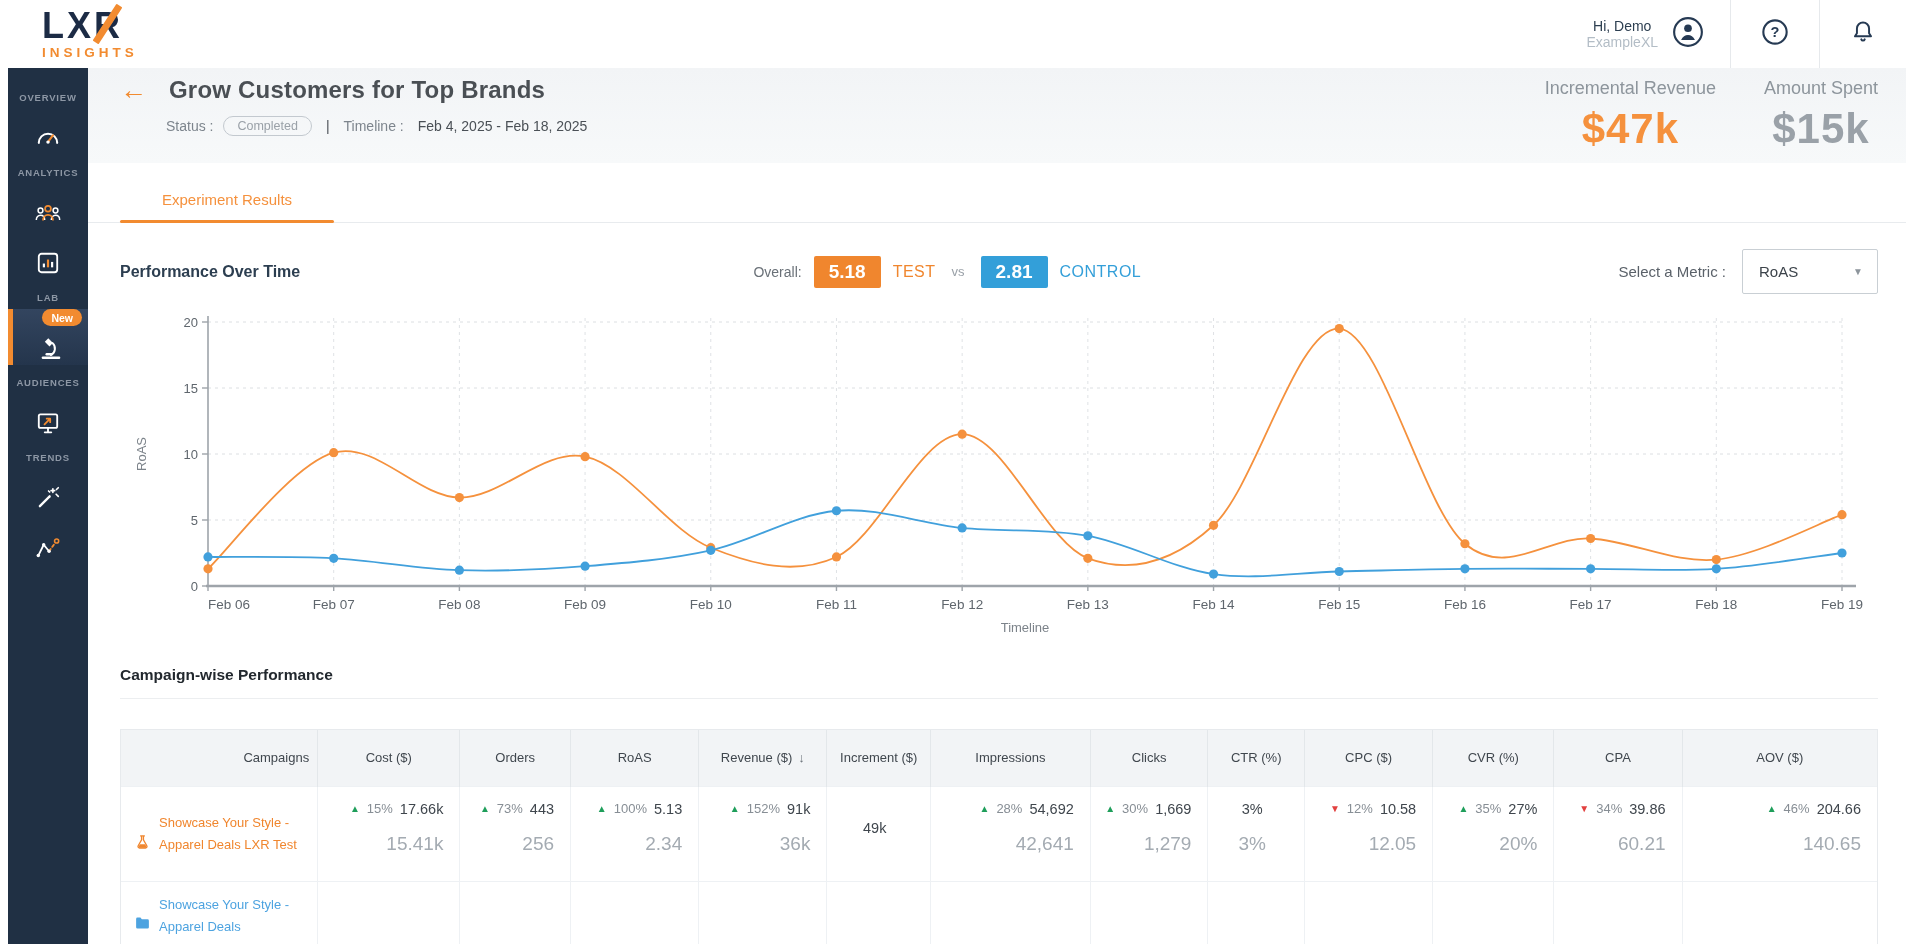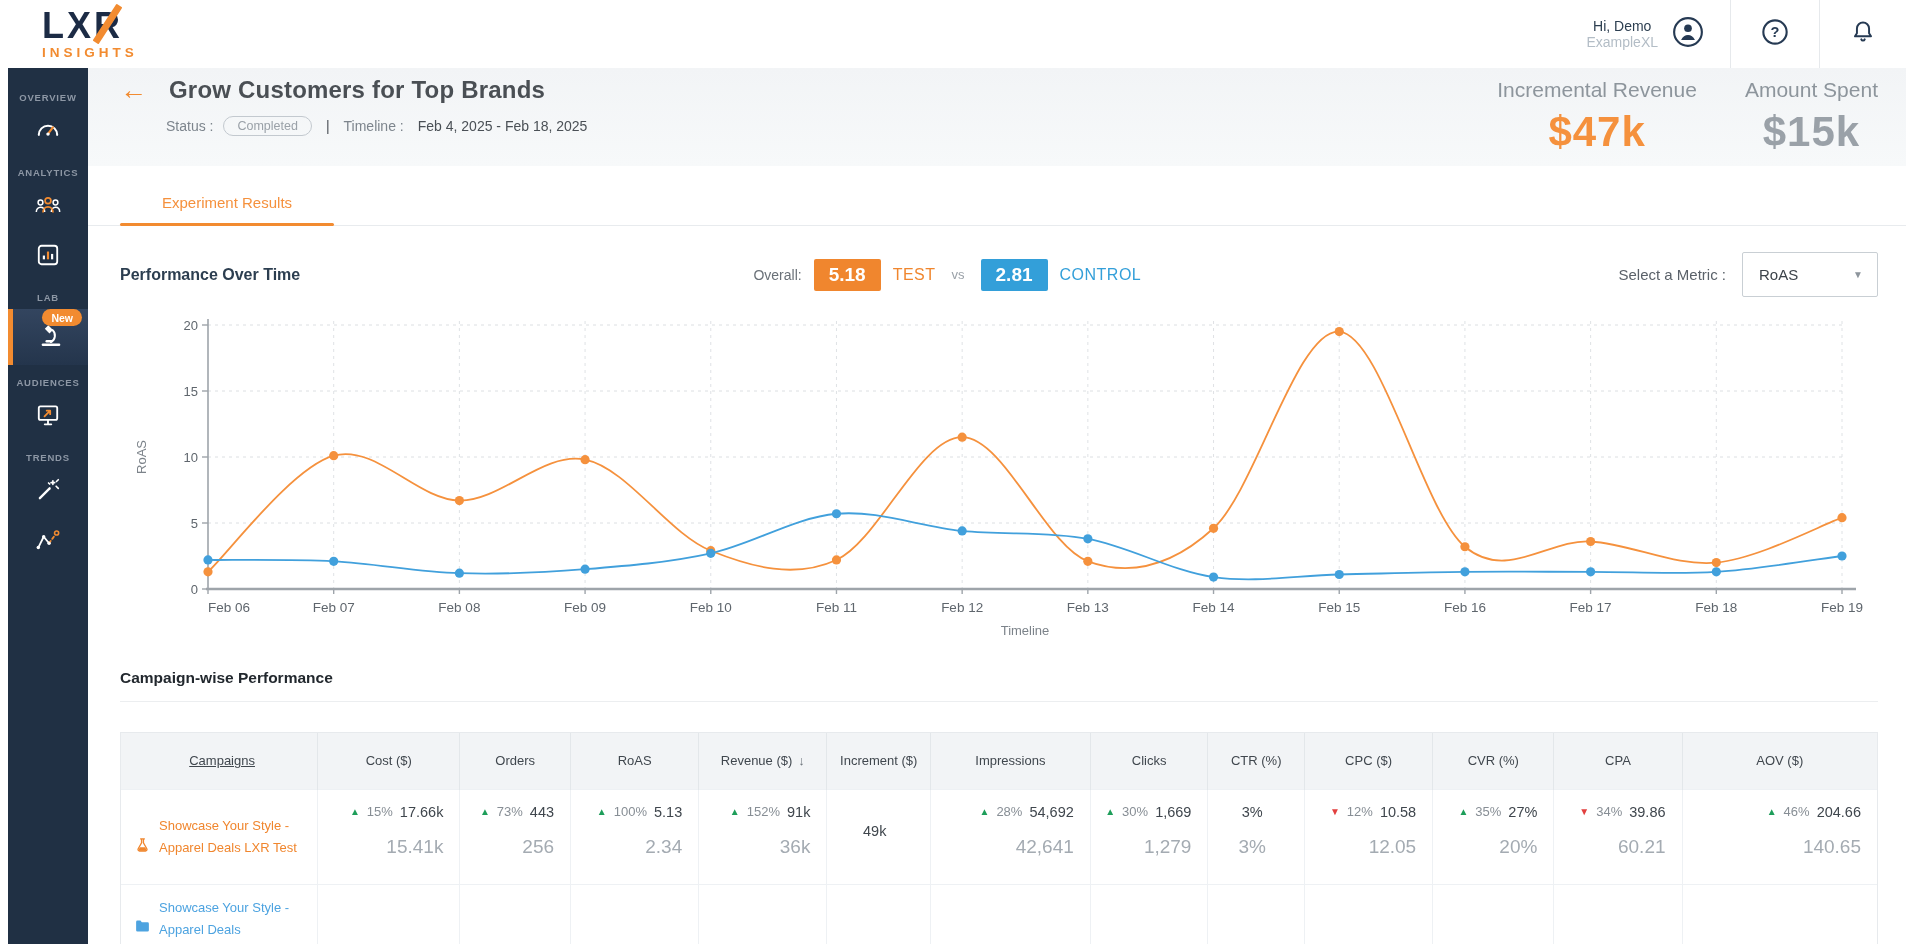--- a/index.html
+++ b/index.html
@@ -17,40 +17,40 @@
   .user-greeting { font-size:14px; color:#2c3e50; }
   .user-account { font-size:14px; color:#b3bdc6; }
   .top-icon-cell { height:100%; display:flex; align-items:center; justify-content:center; padding:0 30px; cursor:pointer; }
   .top-divider { width:1px; height:100%; background:#e6e9ec; }
   .avatar-cell { padding:0 26px 0 0; }
 
   
   .shell { display:flex; height:876px;padding-left:8px; }
   .sidebar { width:80px; background:#203044; flex:none; display:flex; flex-direction:column; align-items:stretch; padding-top:14px; }
   .side-label { font-size:9.5px; color:#8d97a5; letter-spacing:.8px; text-align:center; margin:10px 0 4px; font-weight:bold; }
-  .side-item { height:46px; display:flex; align-items:center; justify-content:center; position:relative; cursor:pointer; margin:2px 0; }
+  .side-item { height:46px; display:flex; align-items:flex-end; justify-content:center; position:relative; cursor:pointer; margin:2px 0; }
   .side-item svg { width:28px; height:26px; }
   .side-item.active { background:linear-gradient(180deg,#33455f,#24354c); border-left:5px solid #f28b30; height:56px; }
   .new-badge { position:absolute; top:0px; right:6px; background:#f28b30; color:#fff; font-size:10.5px; padding:2.5px 9px; border-radius:10px; font-weight:bold; }
 
   .content { flex:1; display:flex; flex-direction:column; background:#fff; }
 
   
   .page-head { background:linear-gradient(180deg,#f2f4f6,#f7f9fa); padding:8px 36px 10px 32px; display:flex; justify-content:space-between; }
   .ph-left {}
   .title-row { display:flex; align-items:center; gap:22px; }
   .back-arrow { color:#f28b30; font-size:27px; line-height:1; cursor:pointer; font-weight:bold; }
   .page-title { font-size:24px; font-weight:bold; color:#4a4f54; letter-spacing:.2px; }
   .status-row { display:flex; align-items:center; gap:10px; margin:12px 0 0 46px; font-size:14px; color:#7d858d; }
   .status-pill { border:1px solid #c3c9cf; color:#9aa1a8; border-radius:13px; padding:2px 13px; font-size:12.5px; }
   .status-sep { color:#4a5056; margin:0 4px; }
   .timeline-value { color:#4a5056; margin-left:4px; }
   .ph-metrics { display:flex; gap:48px; padding-top:2px; }
   .metric-block { text-align:center; }
-  .metric-label { font-size:21px; color:#8d959c; }
+  .metric-label { font-size:18px; color:#8d959c; }
   .metric-value { font-size:42px; font-weight:bold; margin-top:6px; letter-spacing:1px; }
   .metric-value.orange { color:#f5913d; }
   .metric-value.gray { color:#9aa1a8; }
 
   
   .tabs { display:flex; padding:16px 36px 0 32px; border-bottom:1px solid #e8ebee; }
   .tab { padding:12px 42px 14px; font-size:15px; color:#3c434a; cursor:pointer; position:relative; }
   .tab.active { color:#f5913d; }
   .tab.active::after { content:""; position:absolute; left:0; right:0; bottom:-1px; height:3px; background:#f28b30; border-radius:2px; }
 
@@ -74,21 +74,21 @@
 
   
   .chart-wrap { padding:4px 36px 0 32px; }
 
   
   .camp-heading { font-size:15.5px; font-weight:bold; color:#22282e; padding:26px 36px 14px 32px; }
   .camp-divider { border-top:1px solid #eceef0; margin:0 36px 0 32px; }
   .table-wrap { margin:30px 36px 0 32px; border:1px solid #e7eaed; border-bottom:none; }
   table.camp { width:100%; border-collapse:collapse; table-layout:fixed; }
   .camp th { background:#f2f4f6; font-size:13px; font-weight:normal; color:#40474e; padding:12px 8px; text-align:center; border-left:1px solid #e3e7ea; vertical-align:middle; height:56px; cursor:pointer; }
-  .camp th:first-child { border-left:none; text-align:center; padding-left:14px;text-decoration:underline; }
+  .camp th:first-child { border-left:none; text-align:right; padding-left:14px; }
   .camp td { border-left:1px solid #eef1f4; border-top:1px solid #eef1f4; vertical-align:middle; padding:14px 16px 26px 8px; }
   .camp td:first-child { border-left:none; padding:12px 10px 12px 14px; }
   .sort-icon { font-size:13px; color:#6a7178; margin-left:6px; }
   .camp-link { font-size:13px; line-height:22px; cursor:pointer; display:block; }
   .camp-cell { display:flex; gap:9px; align-items:flex-start; }
   .camp-cell svg { flex:none; margin-top:22px; }
   .cell-main { display:flex; align-items:center; justify-content:flex-end; gap:7px; white-space:nowrap; }
   .cell-main.centered { justify-content:center; }
   .arrow-up { color:#1e9e5a; font-size:10px; }
   .arrow-down { color:#e2403f; font-size:10px; }

